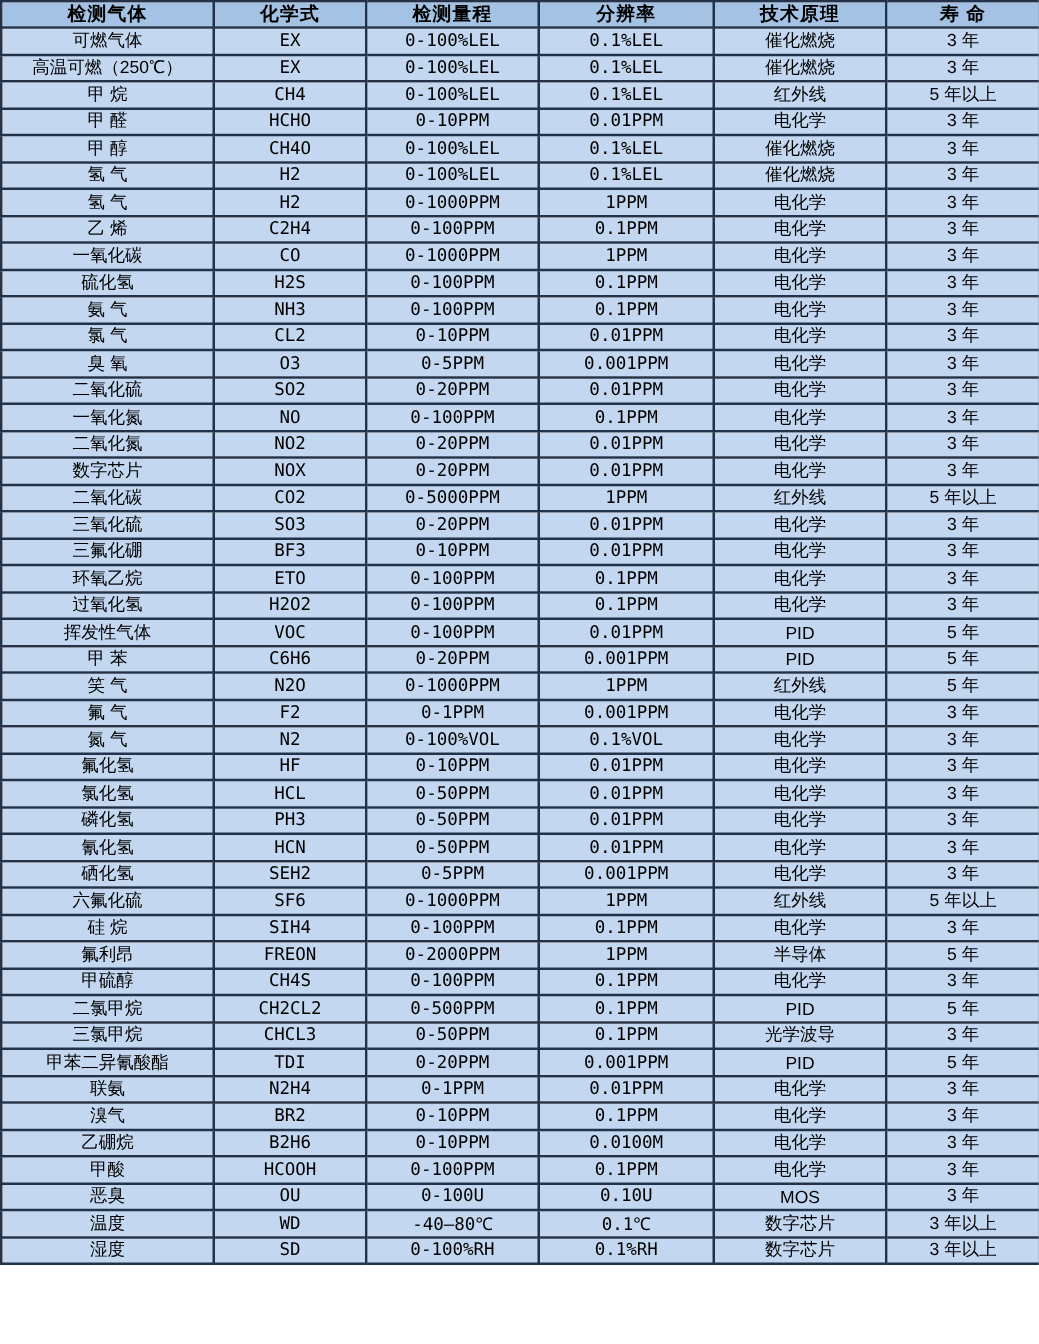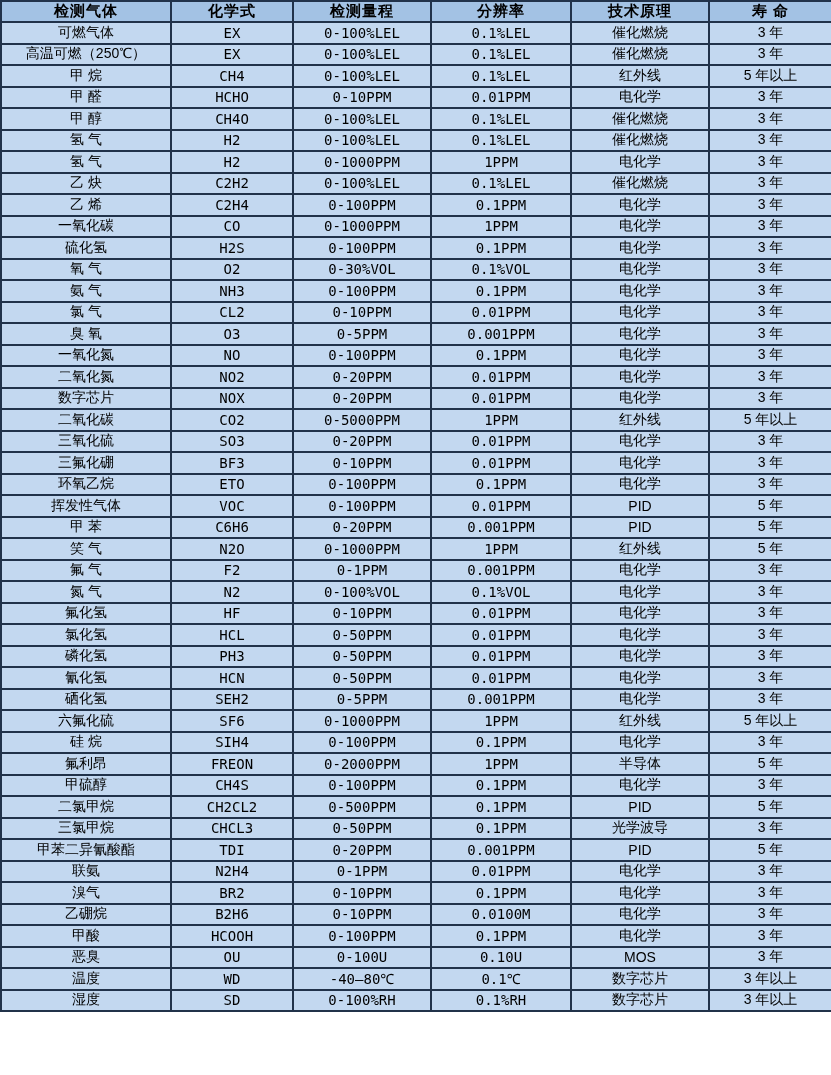--- a/index.html
+++ b/index.html
@@ -126,56 +126,40 @@
       </tr>
       <tr>
         <td class="c-gas">氢 气</td>
         <td class="c-formula">H2</td>
         <td class="c-range">0-1000PPM</td>
         <td class="c-resolution">1PPM</td>
         <td class="c-principle">电化学</td>
         <td class="c-life">3 年</td>
       </tr>
       <tr>
-        <td class="c-gas">乙 炔</td>
-        <td class="c-formula">C2H2</td>
-        <td class="c-range">0-100%LEL</td>
-        <td class="c-resolution">0.1%LEL</td>
-        <td class="c-principle">催化燃烧</td>
-        <td class="c-life">3 年</td>
-      </tr>
-      <tr>
         <td class="c-gas">乙 烯</td>
         <td class="c-formula">C2H4</td>
         <td class="c-range">0-100PPM</td>
         <td class="c-resolution">0.1PPM</td>
         <td class="c-principle">电化学</td>
         <td class="c-life">3 年</td>
       </tr>
       <tr>
         <td class="c-gas">一氧化碳</td>
         <td class="c-formula">CO</td>
         <td class="c-range">0-1000PPM</td>
         <td class="c-resolution">1PPM</td>
         <td class="c-principle">电化学</td>
         <td class="c-life">3 年</td>
       </tr>
       <tr>
         <td class="c-gas">硫化氢</td>
         <td class="c-formula">H2S</td>
         <td class="c-range">0-100PPM</td>
         <td class="c-resolution">0.1PPM</td>
-        <td class="c-principle">电化学</td>
-        <td class="c-life">3 年</td>
-      </tr>
-      <tr>
-        <td class="c-gas">氧 气</td>
-        <td class="c-formula">O2</td>
-        <td class="c-range">0-30%VOL</td>
-        <td class="c-resolution">0.1%VOL</td>
         <td class="c-principle">电化学</td>
         <td class="c-life">3 年</td>
       </tr>
       <tr>
         <td class="c-gas">氨 气</td>
         <td class="c-formula">NH3</td>
         <td class="c-range">0-100PPM</td>
         <td class="c-resolution">0.1PPM</td>
         <td class="c-principle">电化学</td>
         <td class="c-life">3 年</td>
@@ -190,20 +174,28 @@
       </tr>
       <tr>
         <td class="c-gas">臭 氧</td>
         <td class="c-formula">O3</td>
         <td class="c-range">0-5PPM</td>
         <td class="c-resolution">0.001PPM</td>
         <td class="c-principle">电化学</td>
         <td class="c-life">3 年</td>
       </tr>
       <tr>
+        <td class="c-gas">二氧化硫</td>
+        <td class="c-formula">SO2</td>
+        <td class="c-range">0-20PPM</td>
+        <td class="c-resolution">0.01PPM</td>
+        <td class="c-principle">电化学</td>
+        <td class="c-life">3 年</td>
+      </tr>
+      <tr>
         <td class="c-gas">一氧化氮</td>
         <td class="c-formula">NO</td>
         <td class="c-range">0-100PPM</td>
         <td class="c-resolution">0.1PPM</td>
         <td class="c-principle">电化学</td>
         <td class="c-life">3 年</td>
       </tr>
       <tr>
         <td class="c-gas">二氧化氮</td>
         <td class="c-formula">NO2</td>
@@ -240,20 +232,28 @@
         <td class="c-gas">三氟化硼</td>
         <td class="c-formula">BF3</td>
         <td class="c-range">0-10PPM</td>
         <td class="c-resolution">0.01PPM</td>
         <td class="c-principle">电化学</td>
         <td class="c-life">3 年</td>
       </tr>
       <tr>
         <td class="c-gas">环氧乙烷</td>
         <td class="c-formula">ETO</td>
+        <td class="c-range">0-100PPM</td>
+        <td class="c-resolution">0.1PPM</td>
+        <td class="c-principle">电化学</td>
+        <td class="c-life">3 年</td>
+      </tr>
+      <tr>
+        <td class="c-gas">过氧化氢</td>
+        <td class="c-formula">H2O2</td>
         <td class="c-range">0-100PPM</td>
         <td class="c-resolution">0.1PPM</td>
         <td class="c-principle">电化学</td>
         <td class="c-life">3 年</td>
       </tr>
       <tr>
         <td class="c-gas">挥发性气体</td>
         <td class="c-formula">VOC</td>
         <td class="c-range">0-100PPM</td>
         <td class="c-resolution">0.01PPM</td>

